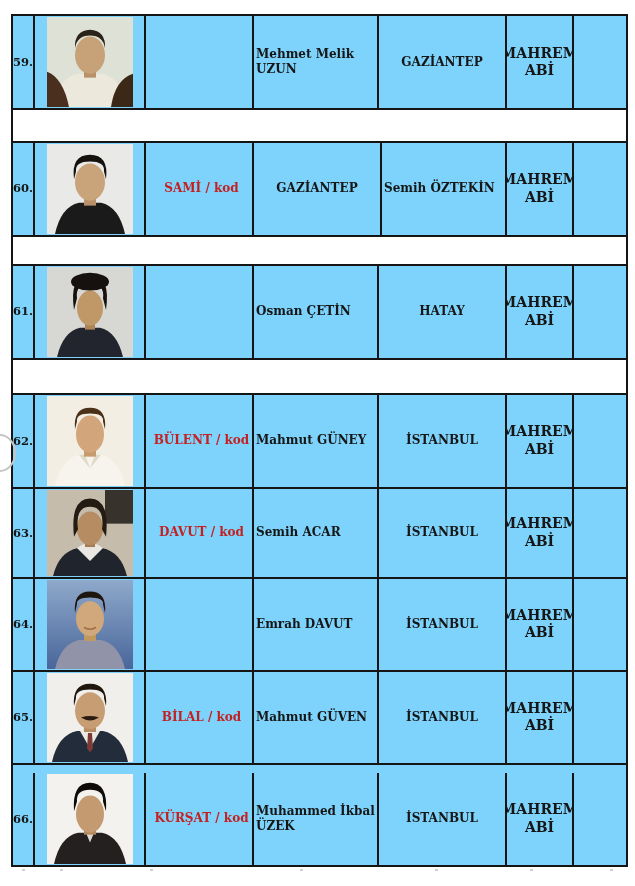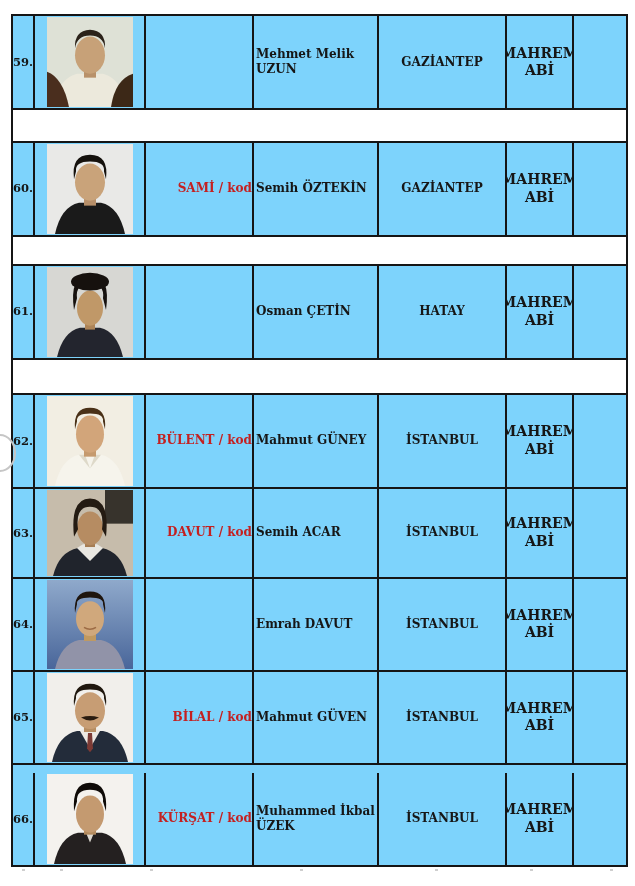--- a/index.html
+++ b/index.html
@@ -22,21 +22,21 @@
   .row{display:flex;box-sizing:border-box;border-bottom:2px solid #151515;}
   .row.last{border-bottom:none;margin-top:8px;}
   .sep{box-sizing:border-box;border-bottom:2px solid #151515;background:#fff;}
   .cell{
     box-sizing:border-box;border-right:2px solid #151515;
     display:flex;align-items:center;justify-content:center;
     overflow:hidden;font-weight:bold;font-size:12px;line-height:1.25;
   }
   .c1{width:22px;font-size:11.5px;}
   .c2{width:111px;}
-  .c3{width:108px;justify-content:flex-end;padding-left:5px;}
+  .c3{width:108px;justify-content:center;padding-left:5px;}
   .c4{width:125px;justify-content:flex-start;padding-left:2px;text-align:left;}
   .c5{width:128px;text-align:center;}
   .c6{width:67px;text-align:center;font-size:14px;padding:16px 3px;}
   .c7{width:52px;border-right:none;}
   .code{color:#c42020;font-size:12px;}
   .photo{height:calc(100% - 2px);width:86px;display:block;}
   .photo svg{width:100%;height:100%;display:block;}
   
   .arc{
     position:absolute;left:-16px;top:434px;width:28px;height:34px;
@@ -95,25 +95,25 @@
             <path d="M8,92 Q14,64 32,60 L54,60 Q72,64 78,92 Z" fill="#1a1a1a"></path>
             <rect x="37" y="50" width="12" height="13" fill="#b8906a"></rect>
             <ellipse cx="43" cy="39" rx="15" ry="19" fill="#c9a37a"></ellipse>
             <path d="M27,36 Q24,11 43,11 Q62,11 59,36 L57,28 Q58,18 43,18 Q28,18 29,28 Z" fill="#15110d"></path>
           </svg>
         </span>
       </div>
       <div class="cell c3">
           <span class="code">SAMİ / kod</span>
         </div>
+      <div class="cell c5">
+          <span>GAZİANTEP</span>
+        </div>
       <div class="cell c4">
           <span>Semih ÖZTEKİN</span>
-        </div>
-      <div class="cell c5">
-          <span>GAZİANTEP</span>
         </div>
       <div class="cell c6">
           <span>MAHREM ABİ</span>
         </div>
       <div class="cell c7"></div>
     </div>
 
     <div class="sep" style="height:31px"></div>
 
     <div class="row" style="height:94px">

